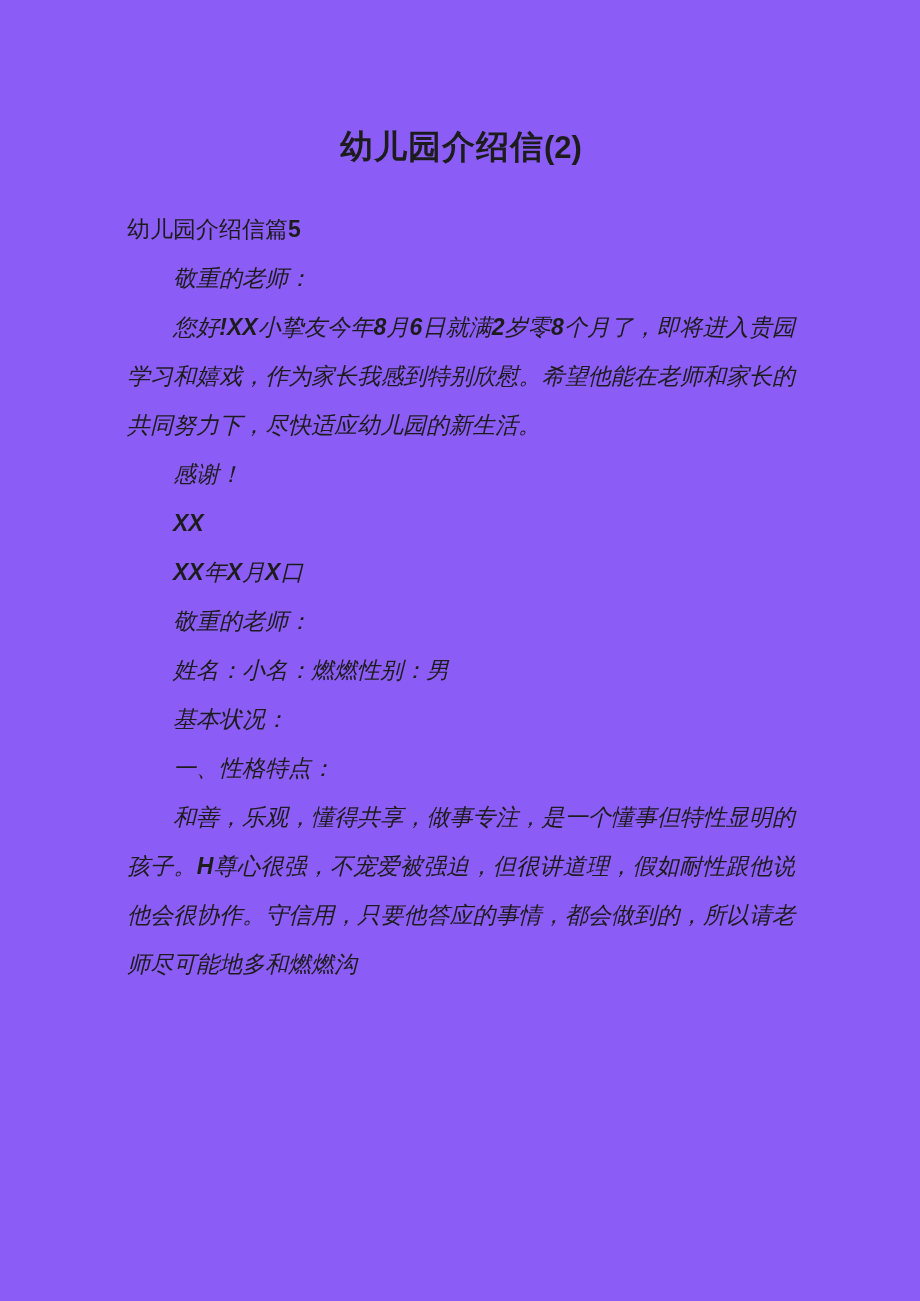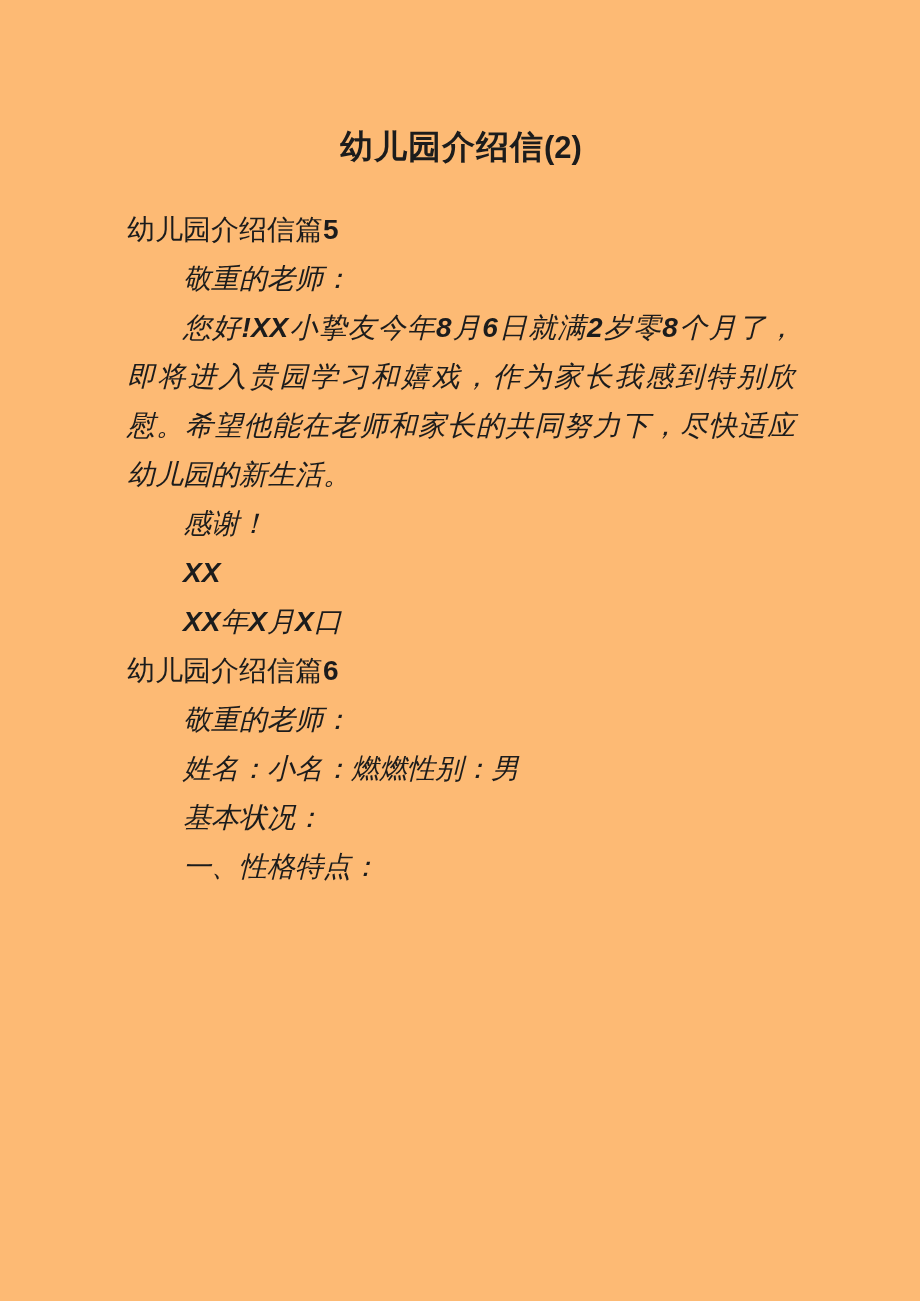--- a/index.html
+++ b/index.html
@@ -4,40 +4,40 @@
 <style>
   html, body {
     margin: 0;
     padding: 0;
     background: #ffffff;
   }
   .page {
     position: relative;
     width: 920px;
     height: 1301px;
-    background: #fdba74;
+    background: #8b5cf6;
     overflow: hidden;
     font-family: "Liberation Serif", "DejaVu Serif", serif;
     color: #1c1c1c;
   }
   .doc-title {
     margin: 116px 125px 0 127px;
     font-size: 33px;
     line-height: 62px;
     font-weight: 700;
     text-align: center;
     letter-spacing: 1px;
   }
   .doc-title .lat {
     font-size: 31px;
     letter-spacing: 0;
   }
   .doc-body {
     margin: 26px 125px 0 127px;
-    font-size: 28px;
+    font-size: 23px;
     line-height: 49px;
     text-align: justify;
   }
   .heading {
     text-indent: 0;
   }
   .para {
     text-indent: 2em;
     font-style: italic;
   }
@@ -51,19 +51,19 @@
 
 <div class="page">
   <h1 class="doc-title"><span class="cjk">幼儿园介绍信</span><span class="lat">(2)</span></h1>
   <div class="doc-body">
       <div class="heading"><span class="cjk">幼儿园介绍信篇</span><span class="lat">5</span></div>
       <div class="para"><span class="cjk">敬重的老师：</span></div>
       <div class="para"><span class="cjk">您好</span><span class="lat">!XX</span><span class="cjk">小挚友今年</span><span class="lat">8</span><span class="cjk">月</span><span class="lat">6</span><span class="cjk">日就满</span><span class="lat">2</span><span class="cjk">岁零</span><span class="lat">8</span><span class="cjk">个月了，即将进入贵园学习和嬉戏，作为家长我感到特别欣慰。希望他能在老师和家长的共同努力下，尽快适应幼儿园的新生活。</span></div>
       <div class="para"><span class="cjk">感谢！</span></div>
       <div class="para"><span class="lat">XX</span></div>
       <div class="para"><span class="lat">XX</span><span class="cjk">年</span><span class="lat">X</span><span class="cjk">月</span><span class="lat">X</span><span class="cjk">口</span></div>
-      <div class="heading"><span class="cjk">幼儿园介绍信篇</span><span class="lat">6</span></div>
       <div class="para"><span class="cjk">敬重的老师：</span></div>
       <div class="para"><span class="cjk">姓名：小名：燃燃性别：男</span></div>
       <div class="para"><span class="cjk">基本状况：</span></div>
       <div class="para"><span class="cjk">一、性格特点：</span></div>
+      <div class="para"><span class="cjk">和善，乐观，懂得共享，做事专注，是一个懂事但特性显明的孩子。</span><span class="lat">H</span><span class="cjk">尊心很强，不宠爱被强迫，但很讲道理，假如耐性跟他说他会很协作。守信用，只要他答应的事情，都会做到的，所以请老师尽可能地多和燃燃沟</span></div>
     </div>
 </div>
 
 </body></html>

